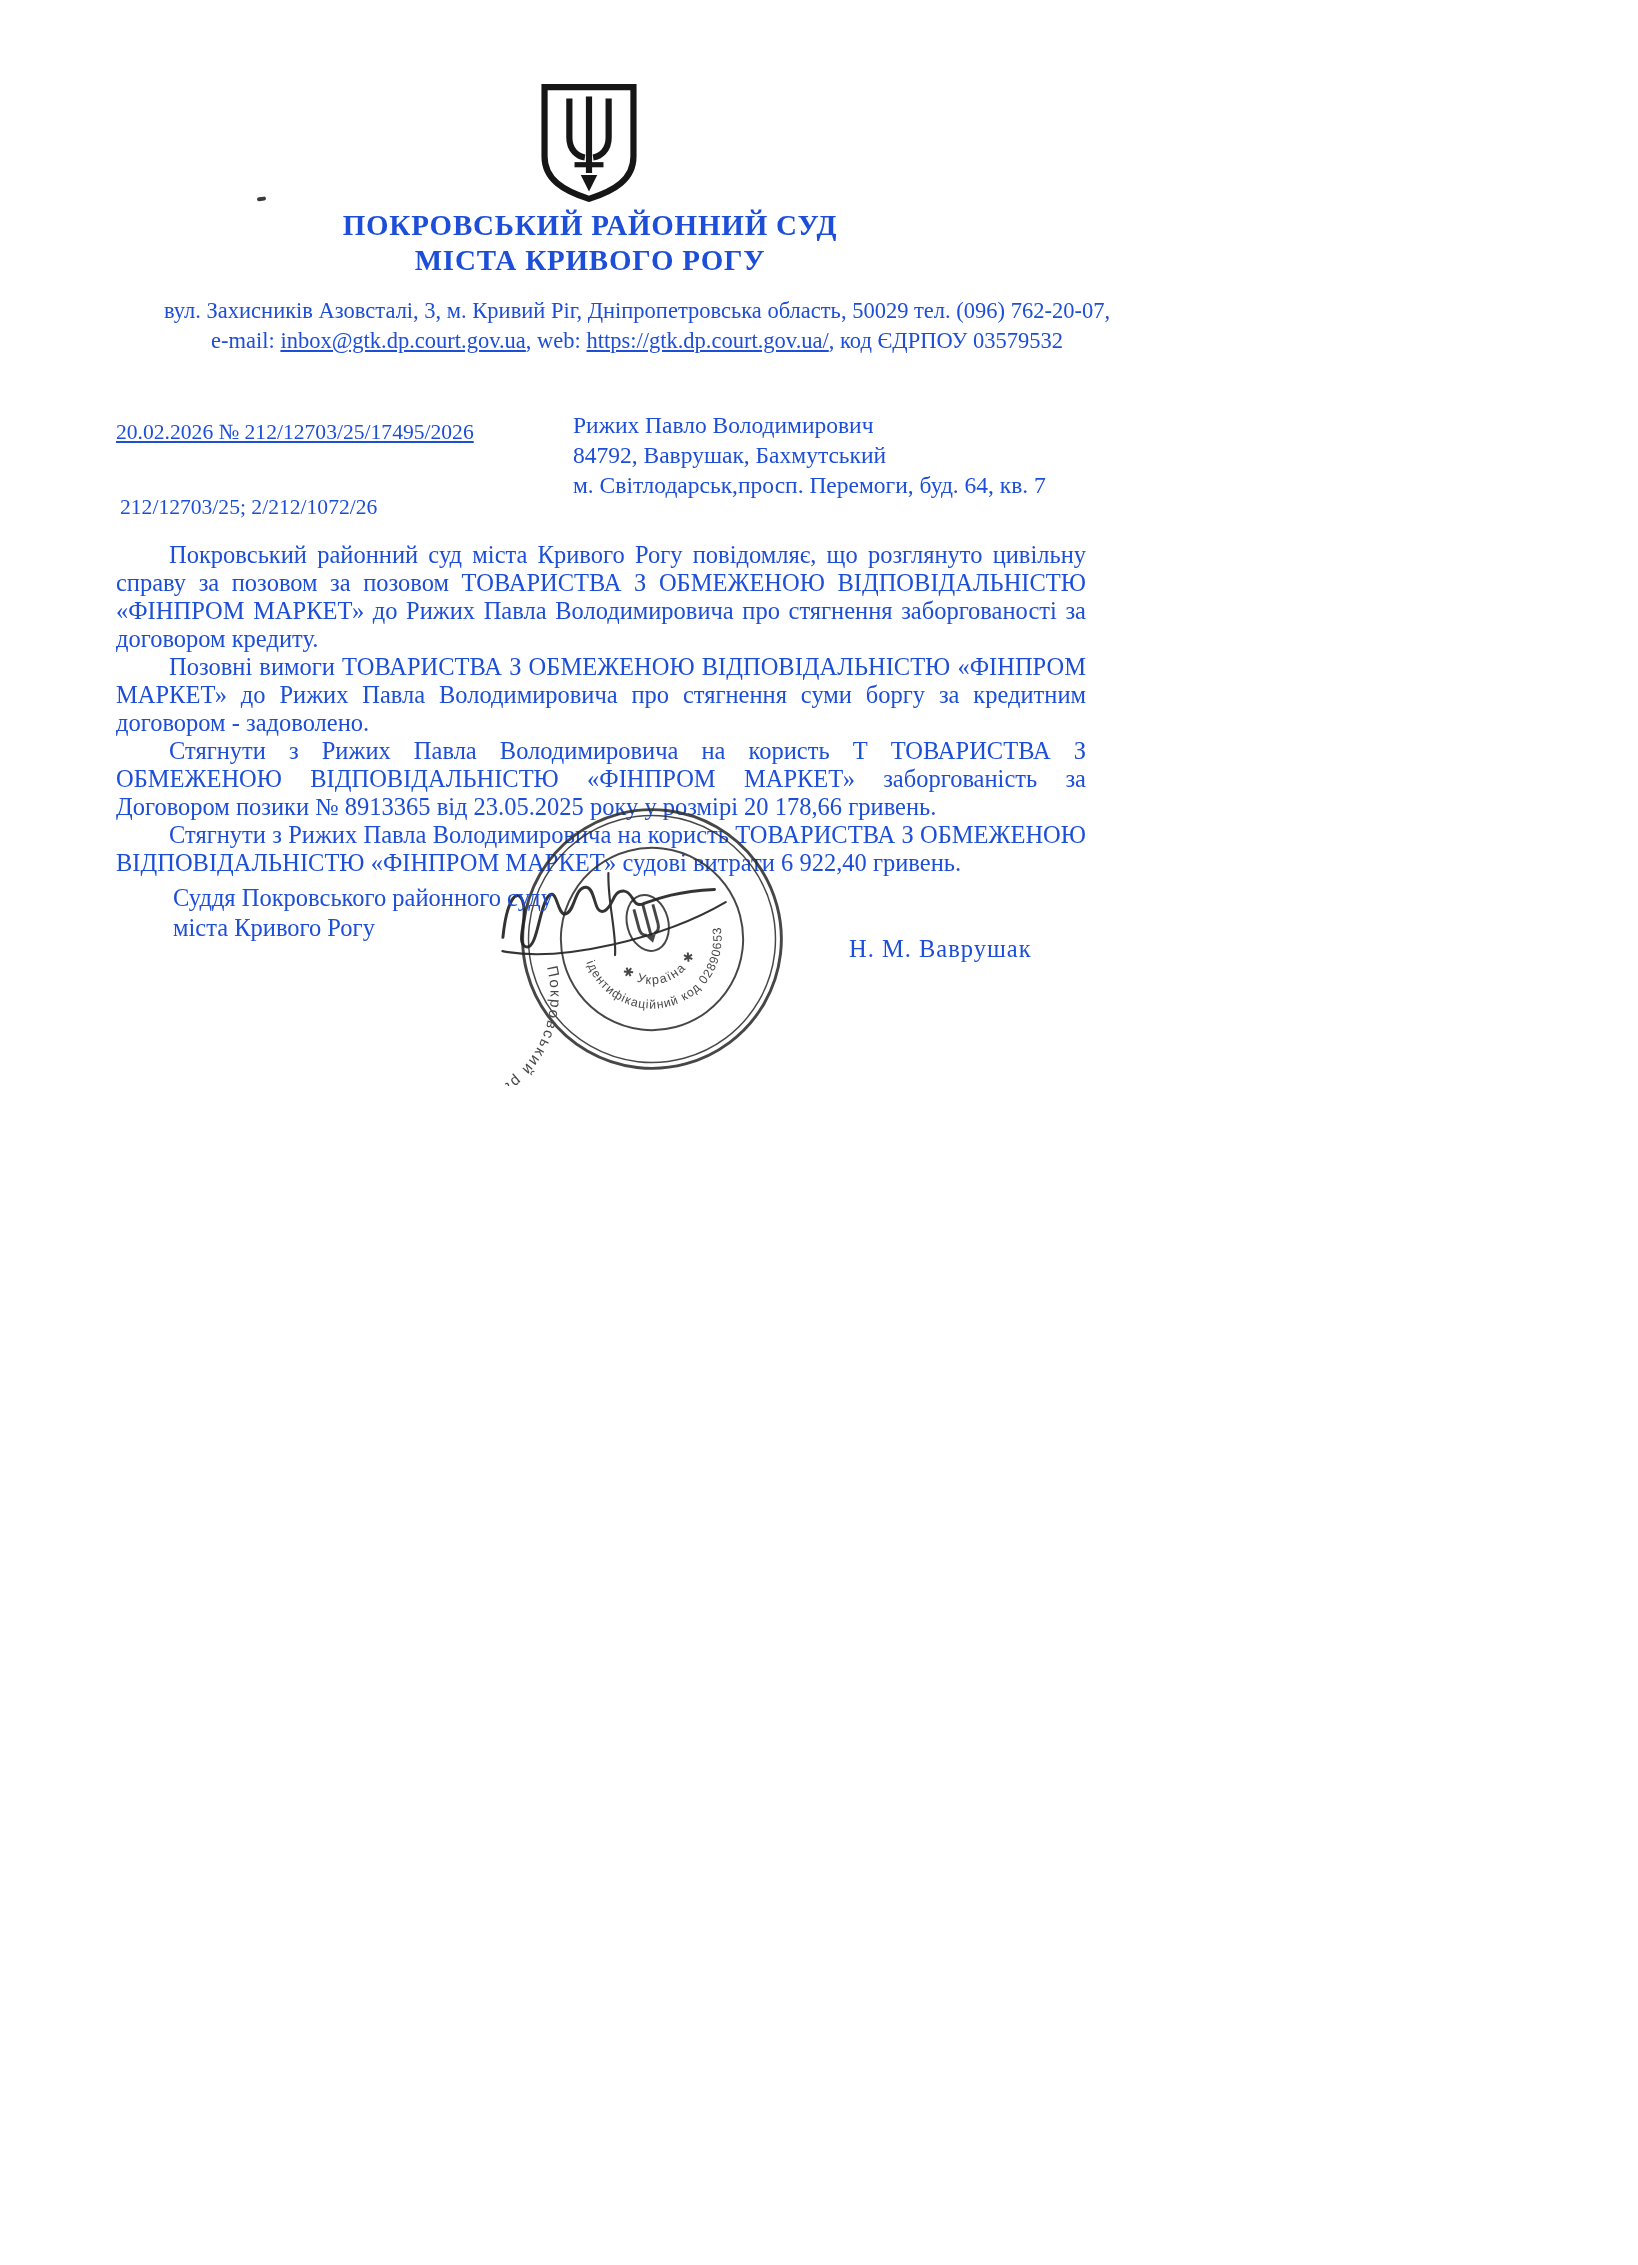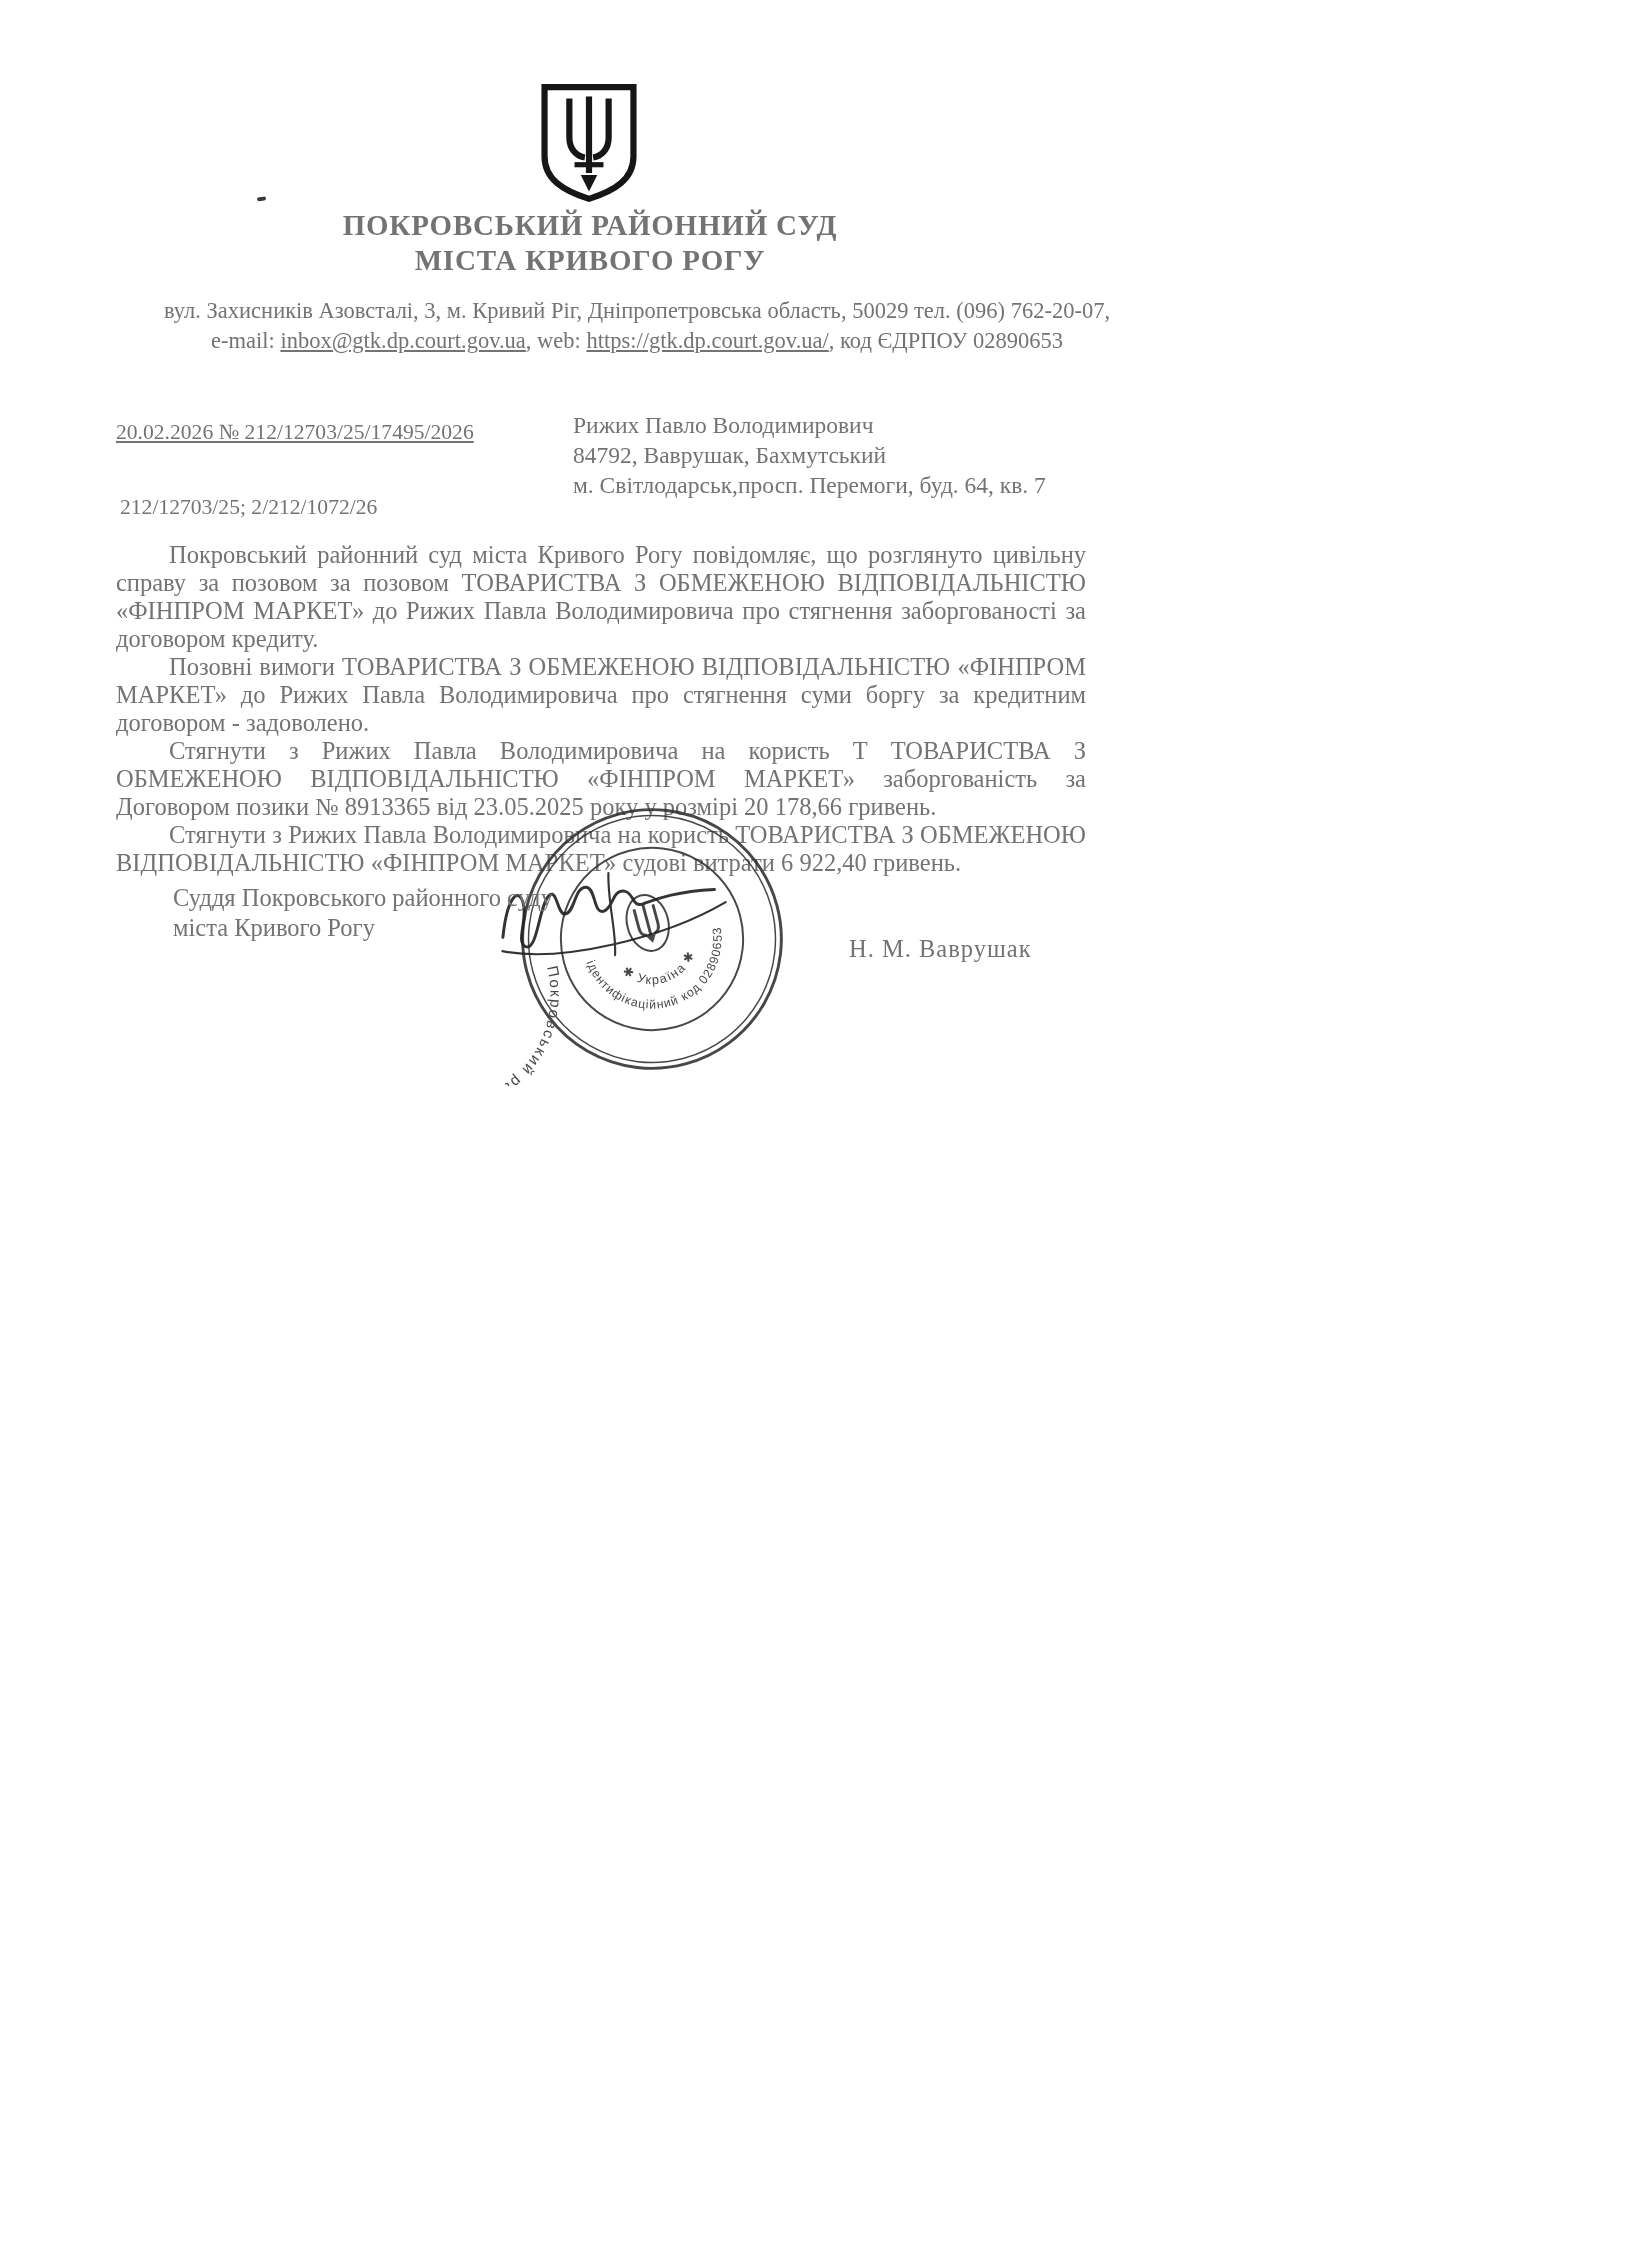--- a/index.html
+++ b/index.html
@@ -1,19 +1,19 @@
 <!DOCTYPE html>
 <html><head>
 <meta charset="utf-8">
 <style>
   * { margin:0; padding:0; box-sizing:border-box; }
   html,body { background:#ffffff; }
   .page {
     position:relative; width:1425px; height:2265px; background:#ffffff;
-    font-family:"Liberation Serif", serif; color:#737373; overflow:hidden;
+    font-family:"Liberation Serif", serif; color:#1d4ed8; overflow:hidden;
   }
   .speck { position:absolute; left:257px; top:197px; width:8.8px; height:3.9px;
            background:#3a3a3a; border-radius:2px; transform:rotate(-8deg); }
   .emblem { position:absolute; left:536px; top:82px; width:106px; height:122px; }
   .emblem svg { width:100%; height:100%; }
   .court-name { position:absolute; left:0; top:208px; width:1180px; text-align:center;
                 font-weight:700; font-size:29px; line-height:35px; letter-spacing:0.8px; }
   .header-address { position:absolute; left:0; top:296px; width:1180px; text-align:center;
                     font-size:22.5px; line-height:30px;margin-left:47px; }
   .u { text-decoration:underline; }
@@ -52,21 +52,21 @@
   </div>
 
   <div class="court-name">
     <div>ПОКРОВСЬКИЙ РАЙОННИЙ СУД</div>
     <div>МІСТА КРИВОГО РОГУ</div>
   </div>
 
   <div class="header-address">
     <div>вул. Захисників Азовсталі, 3, м. Кривий Ріг,  Дніпропетровська область, 50029 тел. (096) 762-20-07,</div>
     <div>
-      <span>e-mail: </span><span class="u">inbox@gtk.dp.court.gov.ua</span><span>,  web: </span><span class="u">https://gtk.dp.court.gov.ua/</span><span>, код ЄДРПОУ 02890653</span>
+      <span>e-mail: </span><span class="u">inbox@gtk.dp.court.gov.ua</span><span>,  web: </span><span class="u">https://gtk.dp.court.gov.ua/</span><span>, код ЄДРПОУ 03579532</span>
     </div>
   </div>
 
   <div class="ref-number">20.02.2026 №  212/12703/25/17495/2026</div>
 
   <div class="recipient">
     <div>Рижих Павло Володимирович</div>
     <div>84792,  Ваврушак,  Бахмутський</div>
     <div>м. Світлодарськ,просп. Перемоги, буд. 64, кв. 7</div>
   </div>

